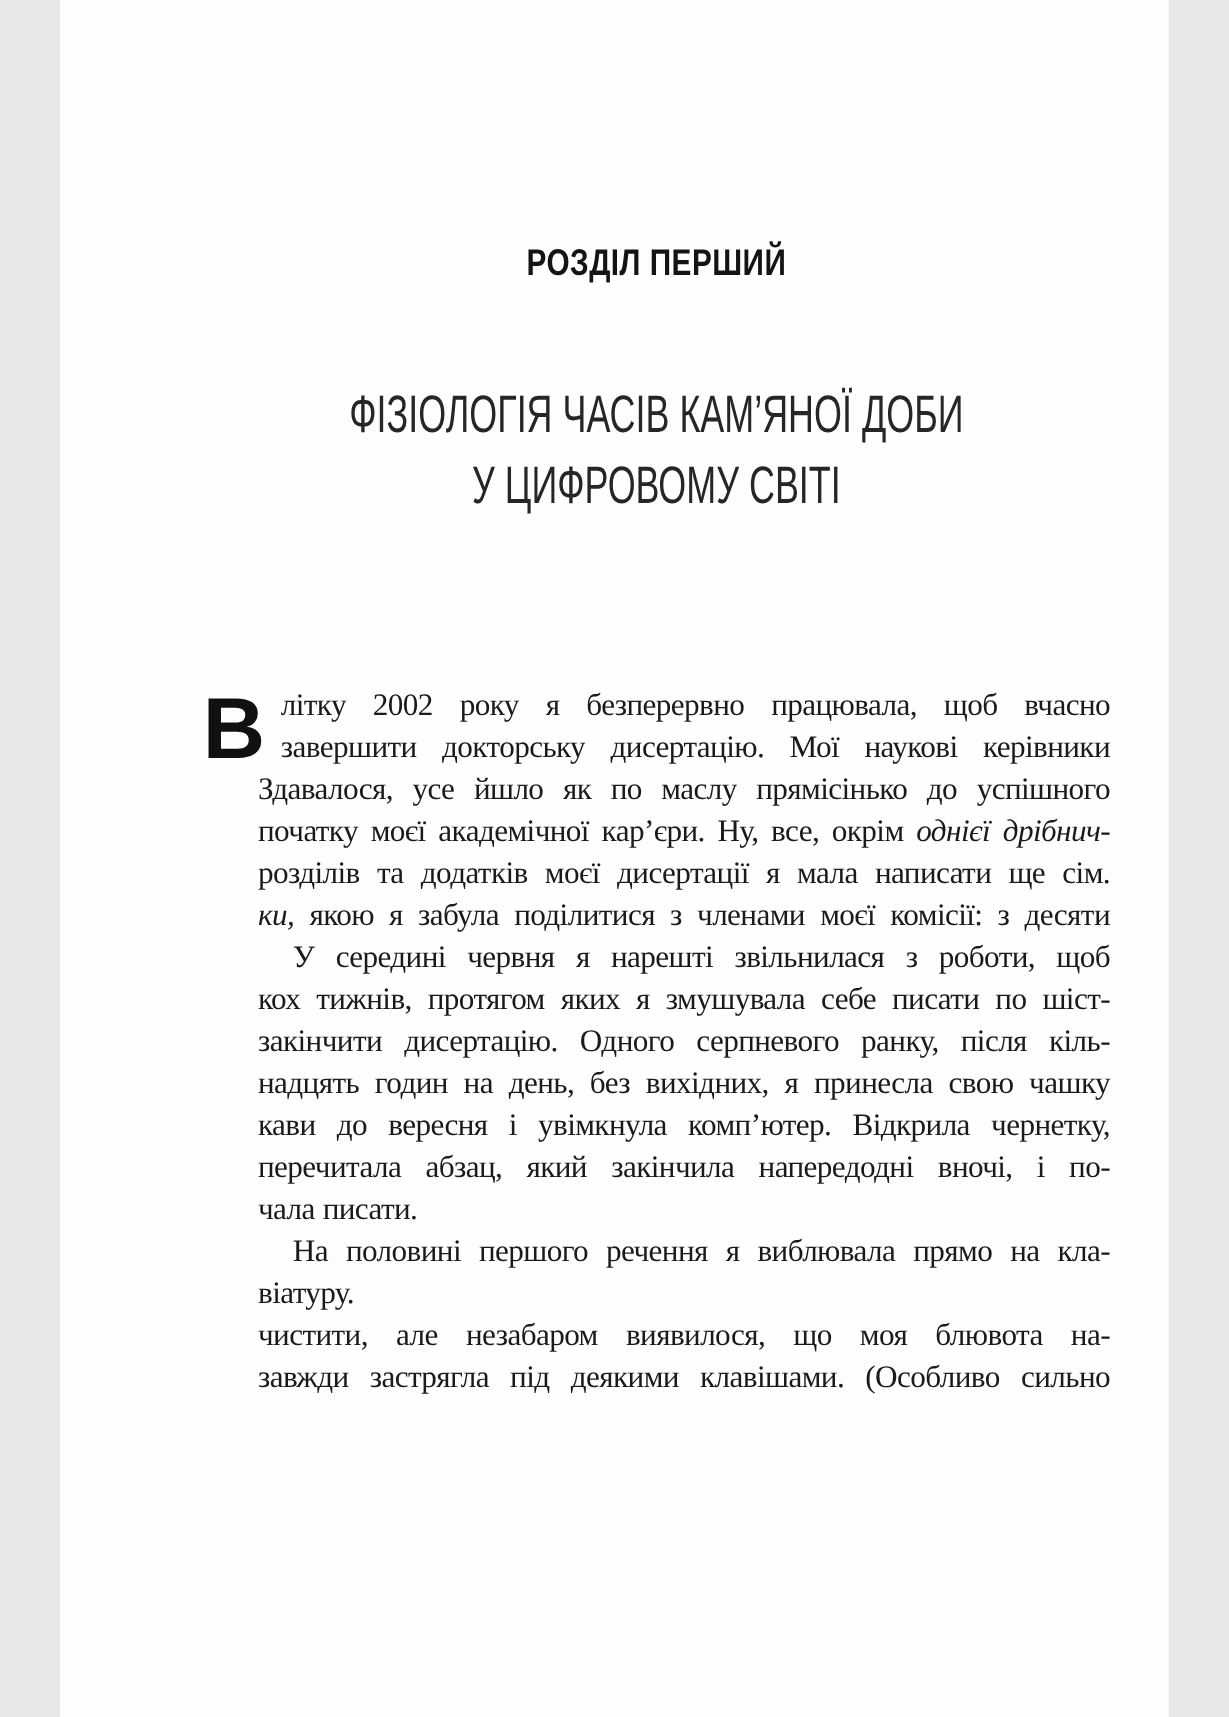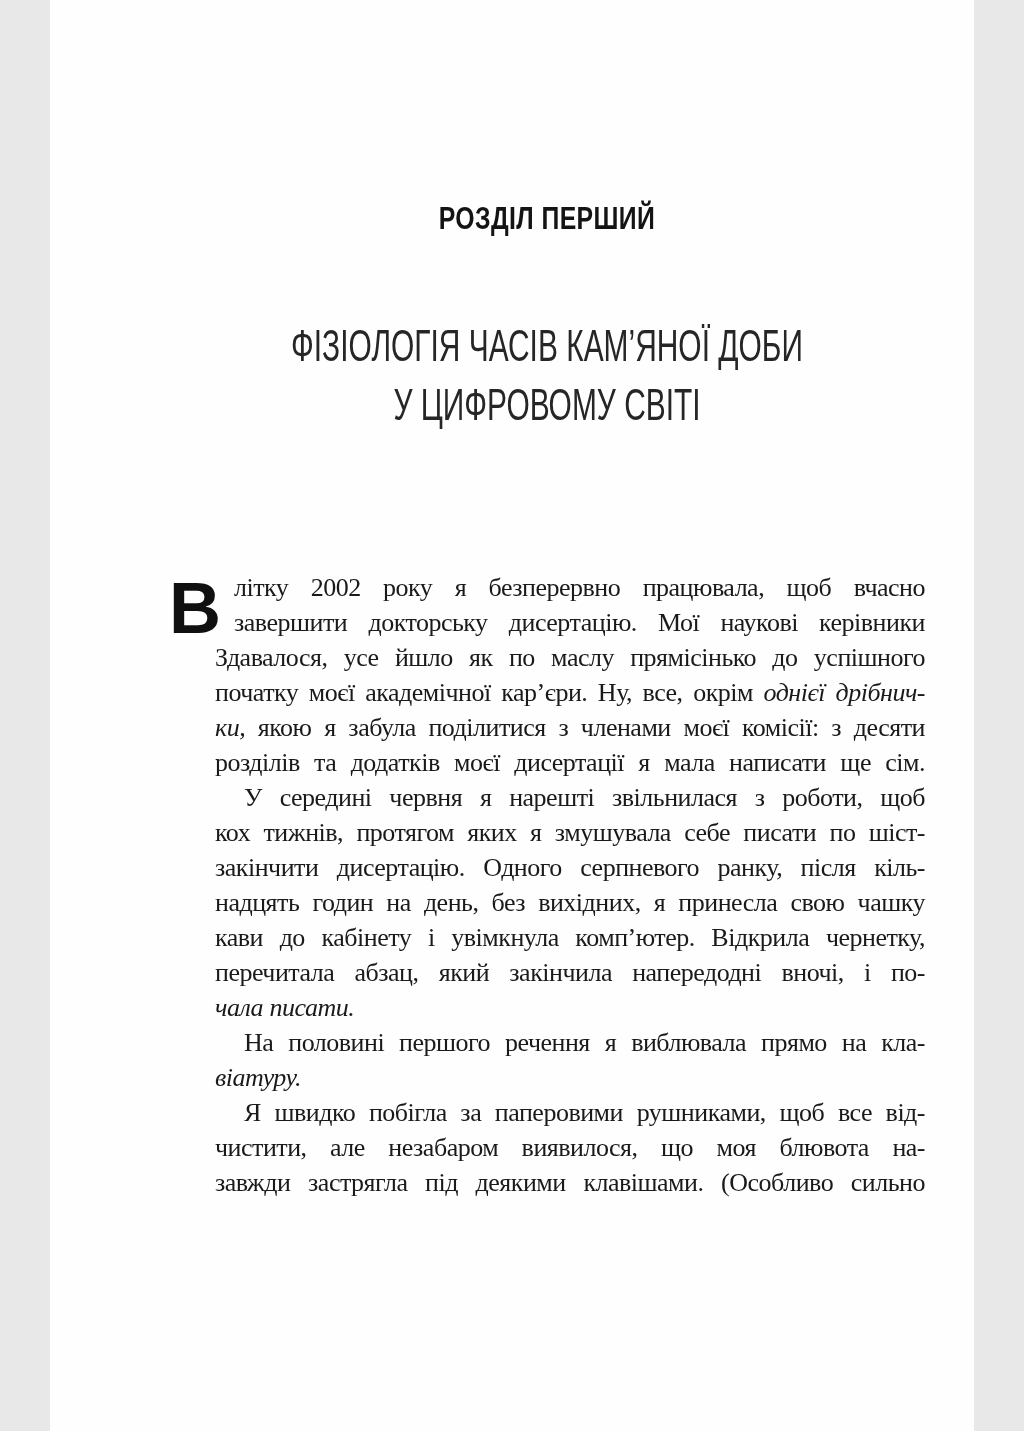--- a/index.html
+++ b/index.html
@@ -40,21 +40,21 @@
     letter-spacing:-0.5px;
     word-spacing:0.5px;
     color:#1a1a1a;
   }
   .para { margin:0; }
   .line {
     text-align:justify;
     text-align-last:justify;
     margin-left:46px;
   }
-  .line.no-just { text-align-last:left;font-style:italic; }
+  .line.no-just { text-align-last:left; }
   .line.indent { text-indent:29px; }
   .line em { font-style:italic; }
   .dropcap {
     float:left;
     width:56px; height:70px;
     margin-right:9px;
     font-family:"Liberation Sans", sans-serif;
     font-weight:700;
     font-size:72px; line-height:76px;
     color:#101010;
@@ -71,35 +71,34 @@
     <div>У ЦИФРОВОМУ СВІТІ</div>
   </div>
 
   <div class="body-text">
       <div class="para">
         <span class="dropcap">В</span>
         <div class="line"><span>літку 2002 року я безперервно працювала, щоб вчасно</span></div>
         <div class="line"><span>завершити докторську дисертацію. Мої наукові керівники</span></div>
         <div class="line"><span>Здавалося, усе йшло як по маслу прямісінько до успішного</span></div>
         <div class="line"><span>початку моєї академічної кар’єри. Ну, все, окрім </span><em>однієї дрібнич-</em></div>
+        <div class="line"><span>розділів та додатків моєї дисертації я мала написати ще сім.</span></div>
         <div class="line"><em>ки,</em><span> якою я забула поділитися з членами моєї комісії: з десяти</span></div>
-        <div class="line"><span>розділів та додатків моєї дисертації я мала написати ще сім.</span></div>
       </div>
       <div class="para">
         <div class="line indent"><span>У середині червня я нарешті звільнилася з роботи, щоб</span></div>
         <div class="line"><span>кох тижнів, протягом яких я змушувала себе писати по шіст-</span></div>
         <div class="line"><span>закінчити дисертацію. Одного серпневого ранку, після кіль-</span></div>
         <div class="line"><span>надцять годин на день, без вихідних, я принесла свою чашку</span></div>
-        <div class="line"><span>кави до кабінету і увімкнула комп’ютер. Відкрила чернетку,</span></div>
+        <div class="line"><span>кави до вересня і увімкнула комп’ютер. Відкрила чернетку,</span></div>
         <div class="line"><span>перечитала абзац, який закінчила напередодні вночі, і по-</span></div>
         <div class="line no-just"><span>чала писати.</span></div>
       </div>
       <div class="para">
         <div class="line indent"><span>На половині першого речення я виблювала прямо на кла-</span></div>
         <div class="line no-just"><span>віатуру.</span></div>
       </div>
       <div class="para">
-        <div class="line indent"><span>Я швидко побігла за паперовими рушниками, щоб все від-</span></div>
         <div class="line"><span>чистити, але незабаром виявилося, що моя блювота на-</span></div>
         <div class="line"><span>завжди застрягла під деякими клавішами. (Особливо сильно</span></div>
       </div>
     </div>
 </div>
 
 </body></html>

